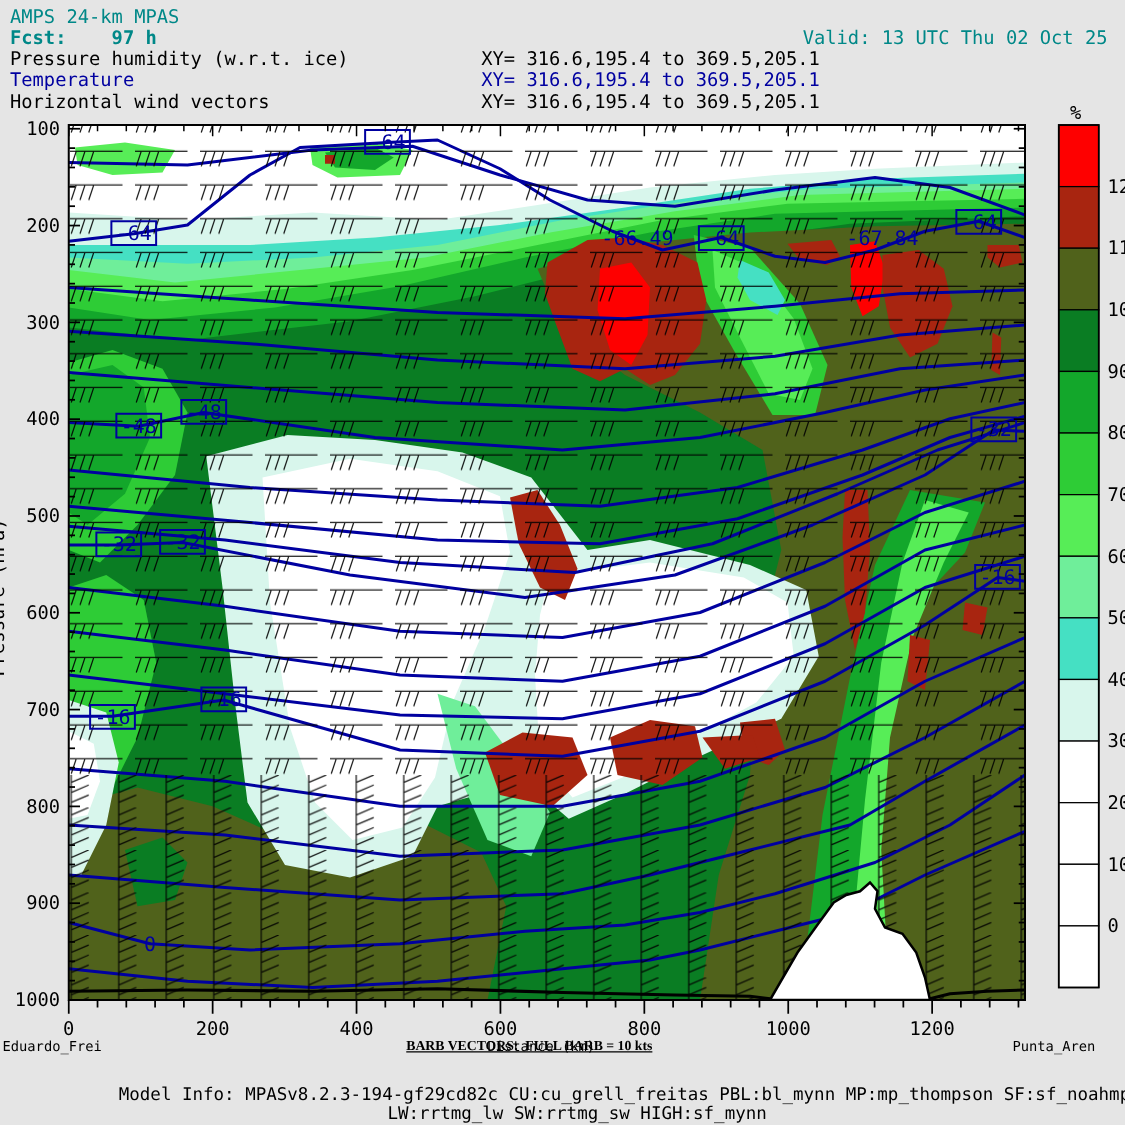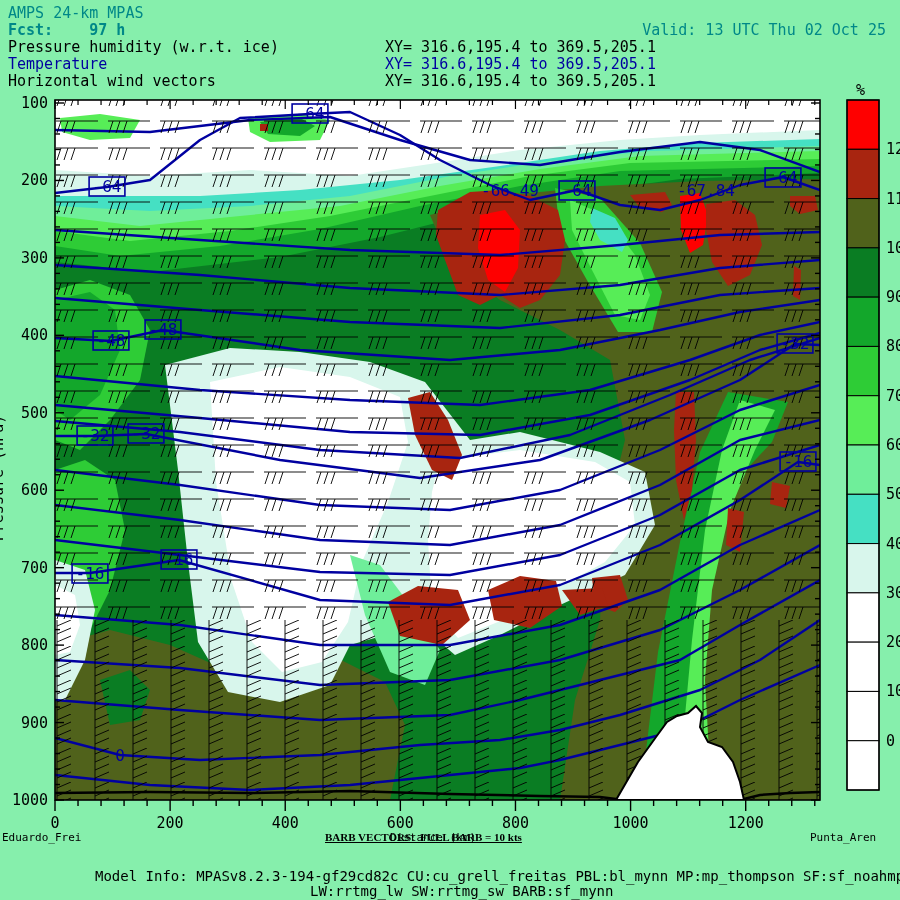--- a/index.html
+++ b/index.html
@@ -1,16 +1,16 @@
 <!DOCTYPE html>
 <html><head>
 <meta charset="utf-8">
 <style>
   html,body{margin:0;padding:0;background:#fff;}
-  #page{position:relative;width:900px;height:900px;background:#86efac;overflow:hidden;
+  #page{position:relative;width:900px;height:900px;background:#e5e5e5;overflow:hidden;
         font-family:"DejaVu Sans Mono","Liberation Mono",monospace;}
   .hdr{position:absolute;font-size:15px;line-height:17px;white-space:pre;}
   .teal{color:#008888;}
   .navy{color:#0000A0;}
   .blk{color:#000000;}
   .serifb{font-family:"Liberation Serif","DejaVu Serif",serif;font-weight:bold;text-decoration:underline;}
   .ftr{position:absolute;font-size:11px;white-space:pre;}
   .small{font-size:14px;}
   svg{position:absolute;left:0;top:0;}
 </style>
@@ -345,15 +345,15 @@
       <text x="886" y="647.1428571428571" font-size="15" fill="#000" font-family="DejaVu Sans Mono,monospace">20</text>
       <text x="886" y="696.4285714285714" font-size="15" fill="#000" font-family="DejaVu Sans Mono,monospace">10</text>
       <text x="886" y="745.7142857142857" font-size="15" fill="#000" font-family="DejaVu Sans Mono,monospace">0</text>
     </svg>
 
 <div class="ftr blk" style="left:2px;top:831px;">Eduardo_Frei</div>
 <div class="ftr blk" style="left:810px;top:831px;">Punta_Aren</div>
 <div class="ftr blk" style="left:390px;top:831px;">Distance (km)</div>
 <div class="ftr blk serifb" style="left:325px;top:831px;">BARB VECTORS:  FULL BARB = 10 kts</div>
 <div class="ftr blk small" style="left:95px;top:868px;">Model Info: MPASv8.2.3-194-gf29cd82c CU:cu_grell_freitas PBL:bl_mynn MP:mp_thompson SF:sf_noahmp 24</div>
-<div class="ftr blk small" style="left:310px;top:883px;">LW:rrtmg_lw SW:rrtmg_sw BARB:sf_mynn</div>
+<div class="ftr blk small" style="left:310px;top:883px;">LW:rrtmg_lw SW:rrtmg_sw HIGH:sf_mynn</div>
 
 </div>
 
 </body></html>

